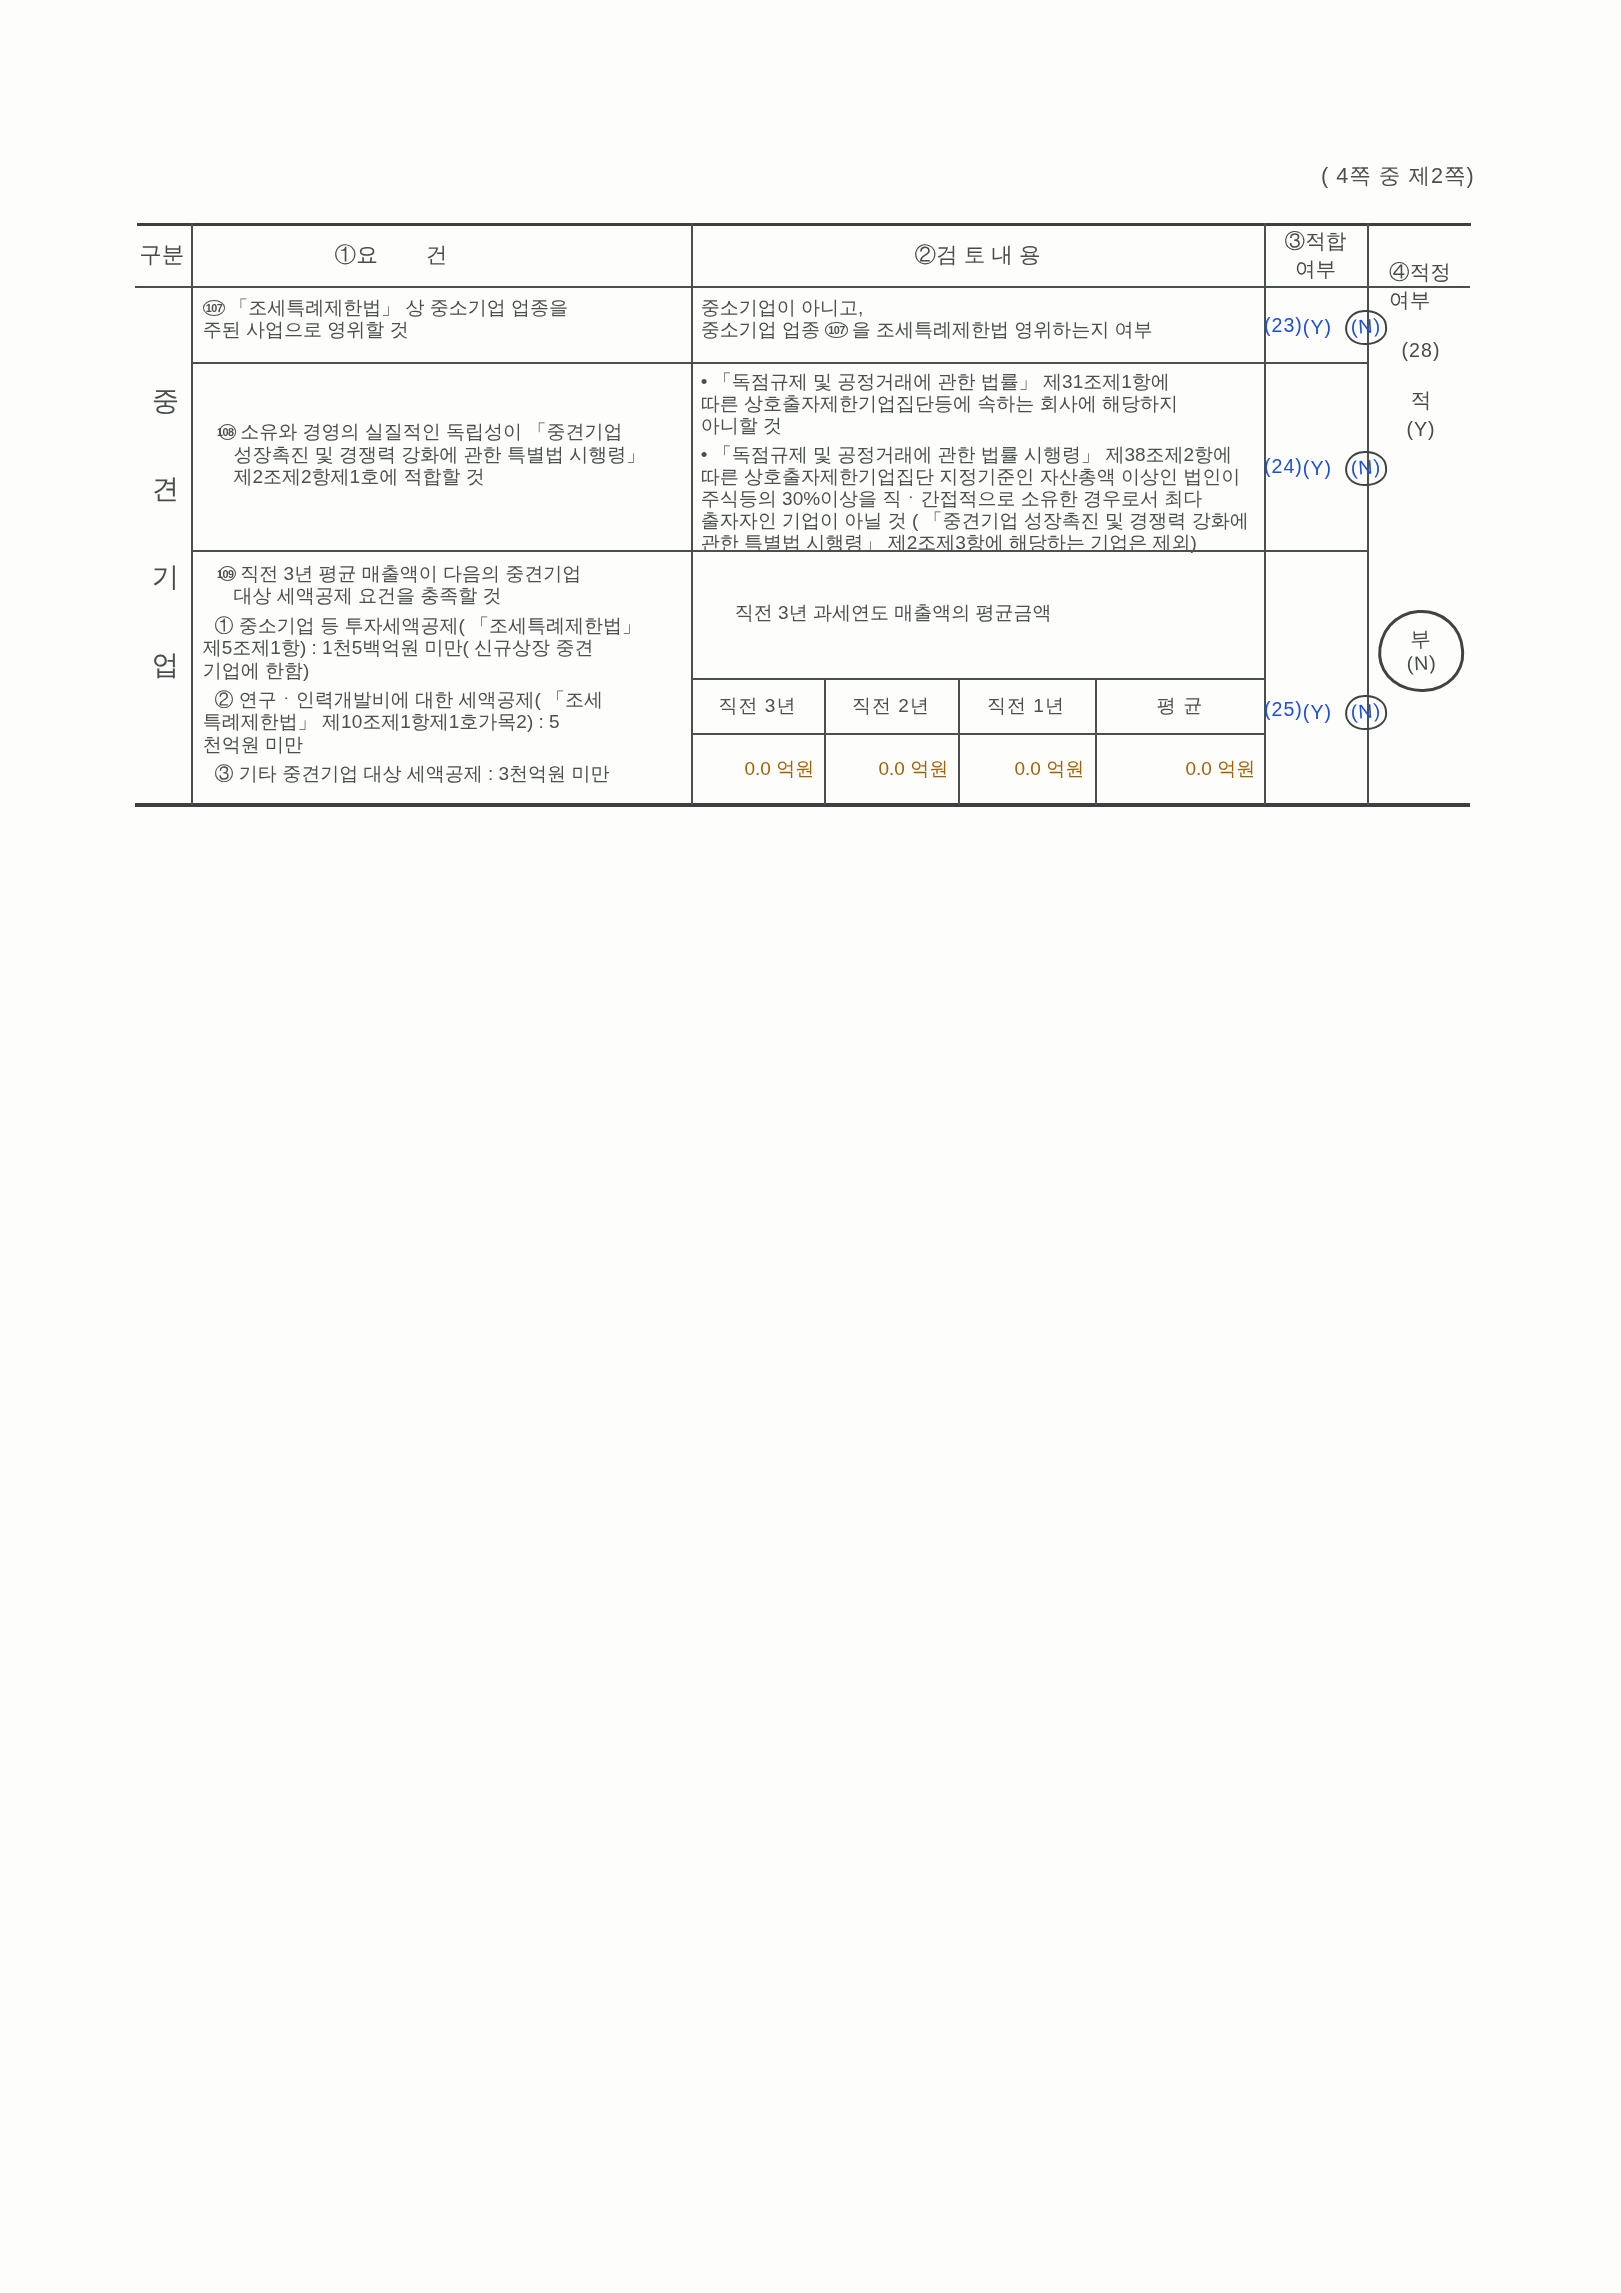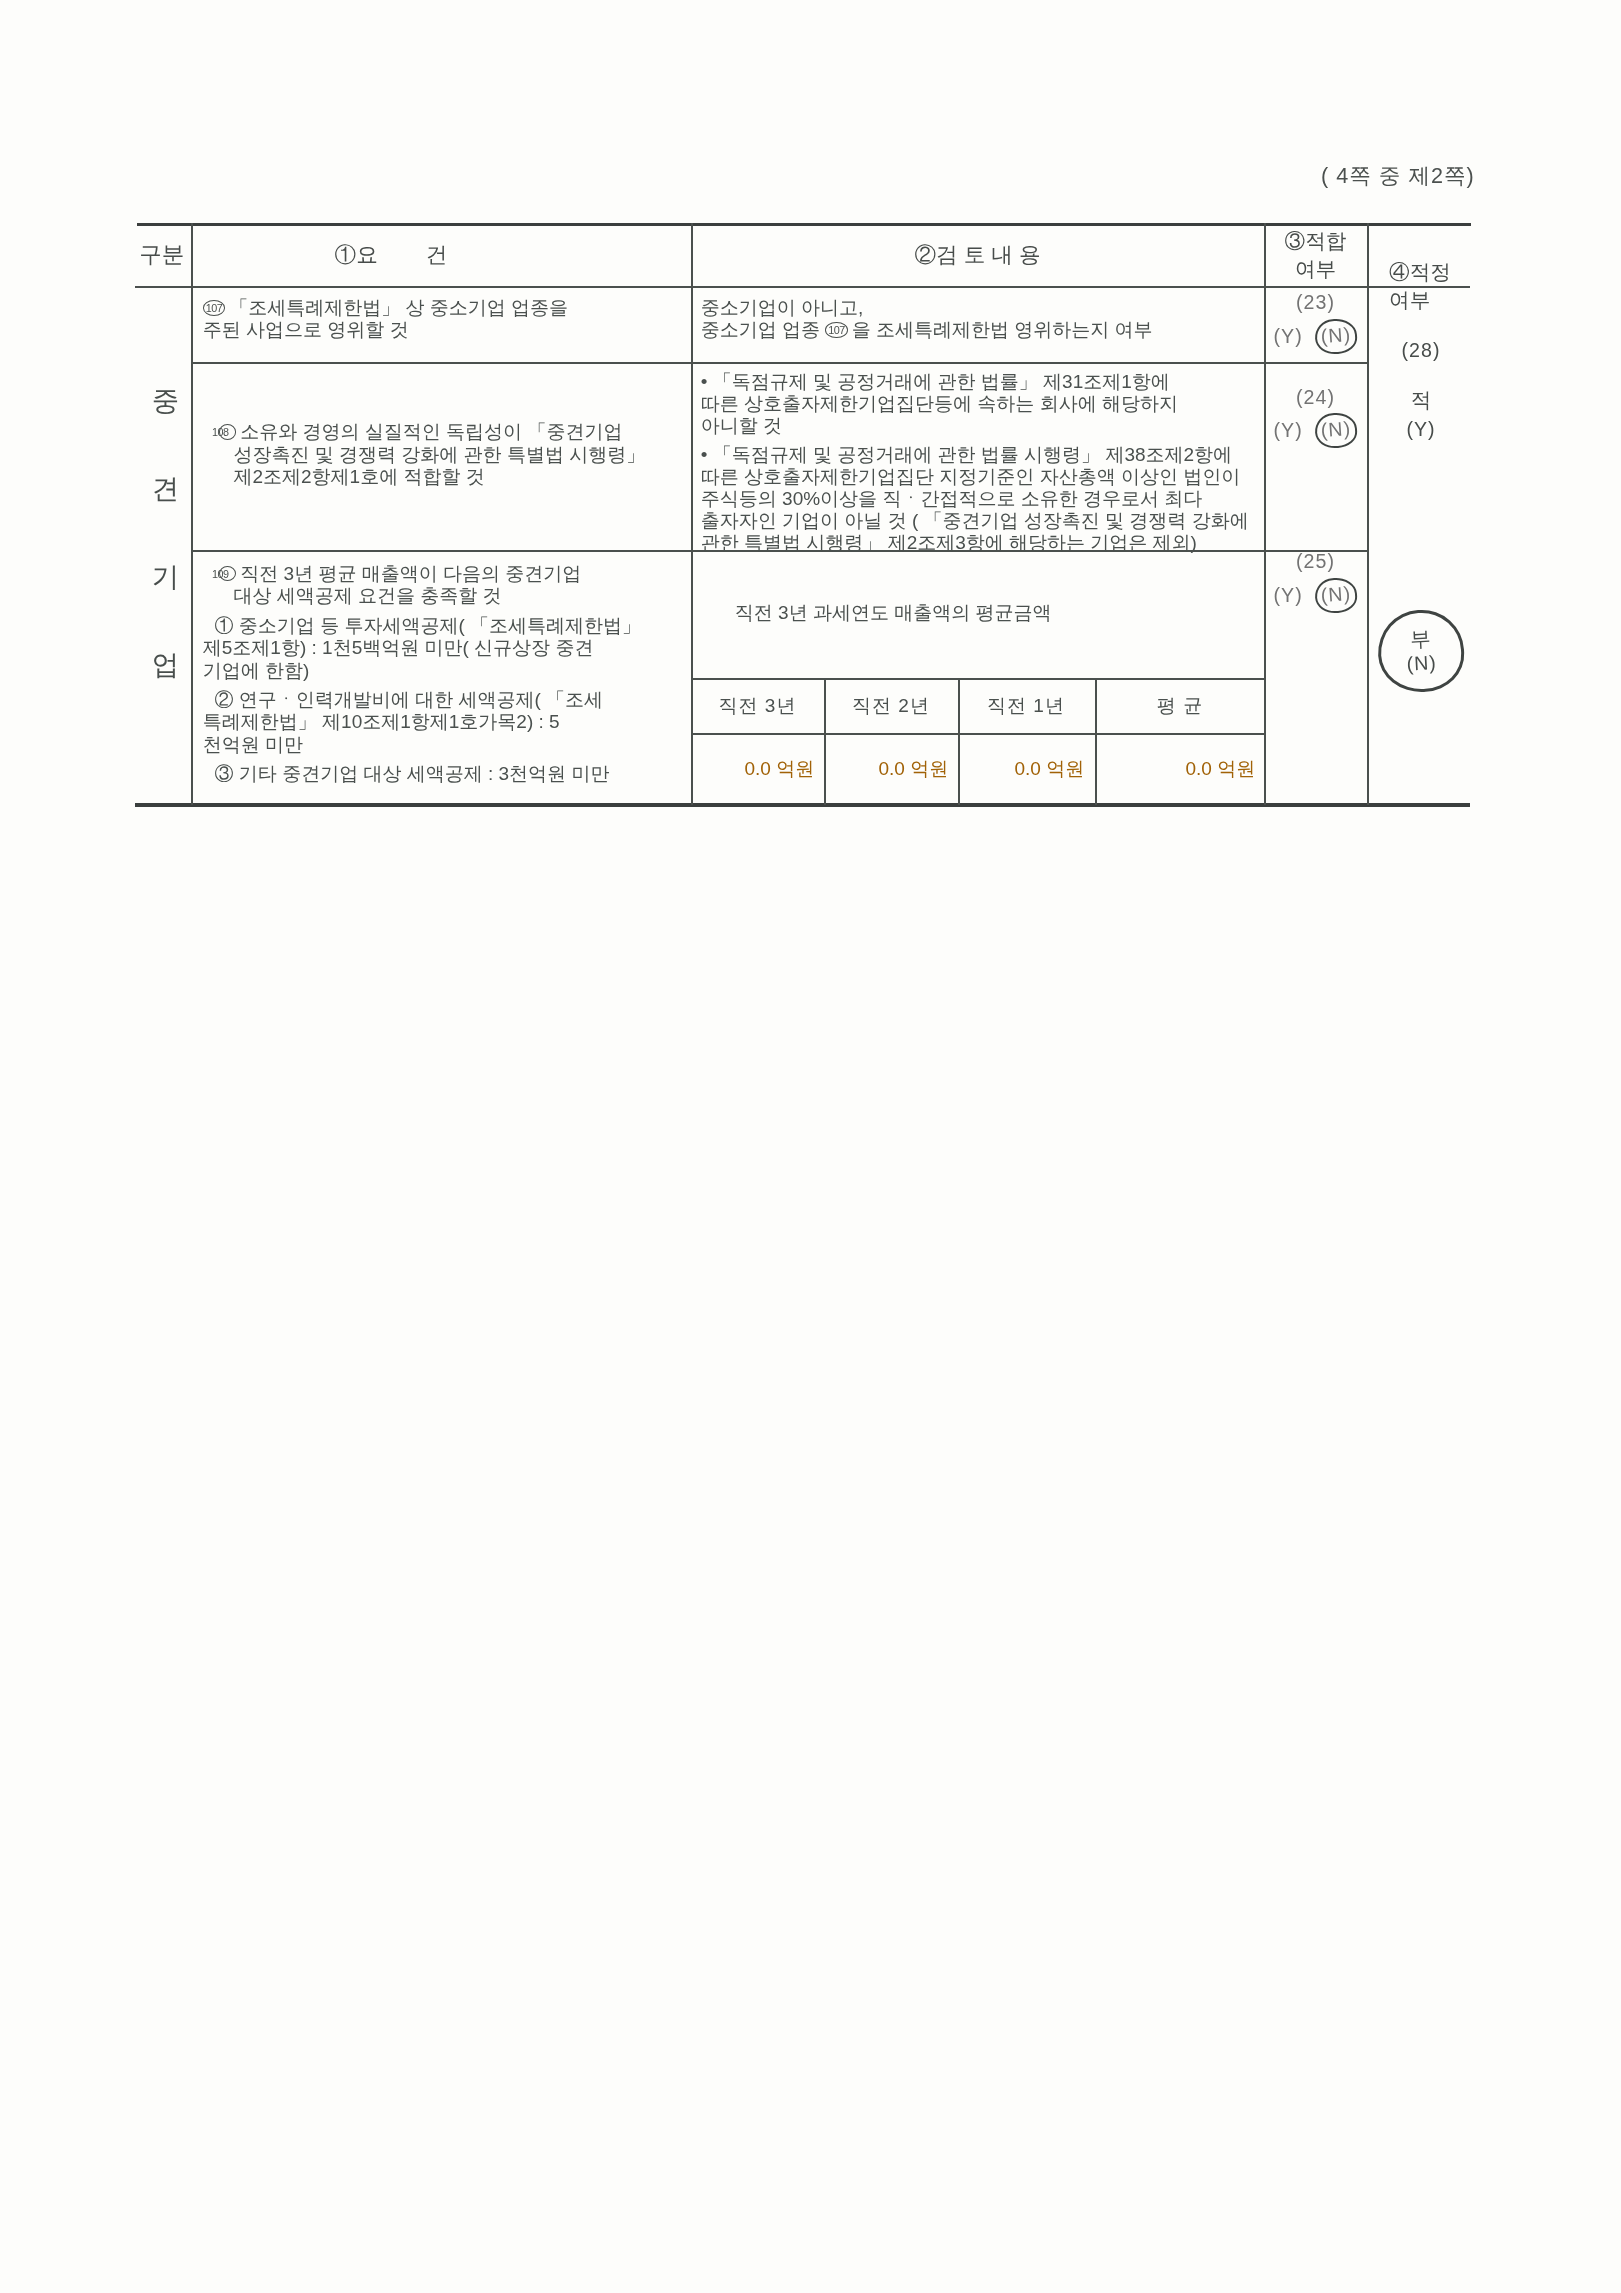--- a/index.html
+++ b/index.html
@@ -60,26 +60,26 @@
   .rev3a{ left:551px; top:327px; width:573px; height:127px; display:flex; align-items:center; padding-left:11.8px; box-sizing:border-box;margin-left:32px; }
 
   .hang { display:block; padding-left:14.7px; text-indent:-14.7px;margin-left:16px; }
   .bullet-p { margin:0 0 6.9px 0; }
   .item { margin-top:6.9px; text-indent:11.8px; }
 
   
   .cnum {
     display:inline-block; border:1.5px solid #4a4f4d; border-radius:50%;
     font-size:10.8px; line-height:12.7px; min-width:17.6px; padding:1px 2px 0 2px;
-    text-align:center; vertical-align:2px; margin-right:3.9px; letter-spacing:-0.5px;
-    box-sizing:border-box; color:#4a4f4d;
-  }
-
-  
-  .chk { display:flex; flex-direction:column; align-items:center; font-size:19.6px; letter-spacing:1px; color:#737373; box-sizing:border-box; }
+    text-align:right; vertical-align:2px; margin-right:3.9px; letter-spacing:-0.5px;
+    box-sizing:border-box; color:#4a4f4d;font-weight:bold;
+  }
+
+  
+  .chk { display:flex; flex-direction:row; align-items:center; font-size:19.6px; letter-spacing:1px; color:#1d4ed8; box-sizing:border-box; }
   .chk1 { left:1124px; top:63px;  width:103px; height:76px;  padding-top:4.9px; }
   .chk2 { left:1124px; top:139px; width:103px; height:188px; padding-top:23.5px; }
   .chk3 { left:1124px; top:327px; width:103px; height:322px; }
   .chk .code { margin-bottom:2.9px; }
   .chk .opts { display:flex; align-items:center; gap:12.7px; margin-top:2px; }
   .ncircle {
     display:inline-block; border:2.9px solid #3f4442;
     border-radius:46% 54% 50% 50% / 55% 50% 45% 50%;
     padding:2.9px 3.9px 4.9px 3.9px; transform:rotate(-4deg);
   }

